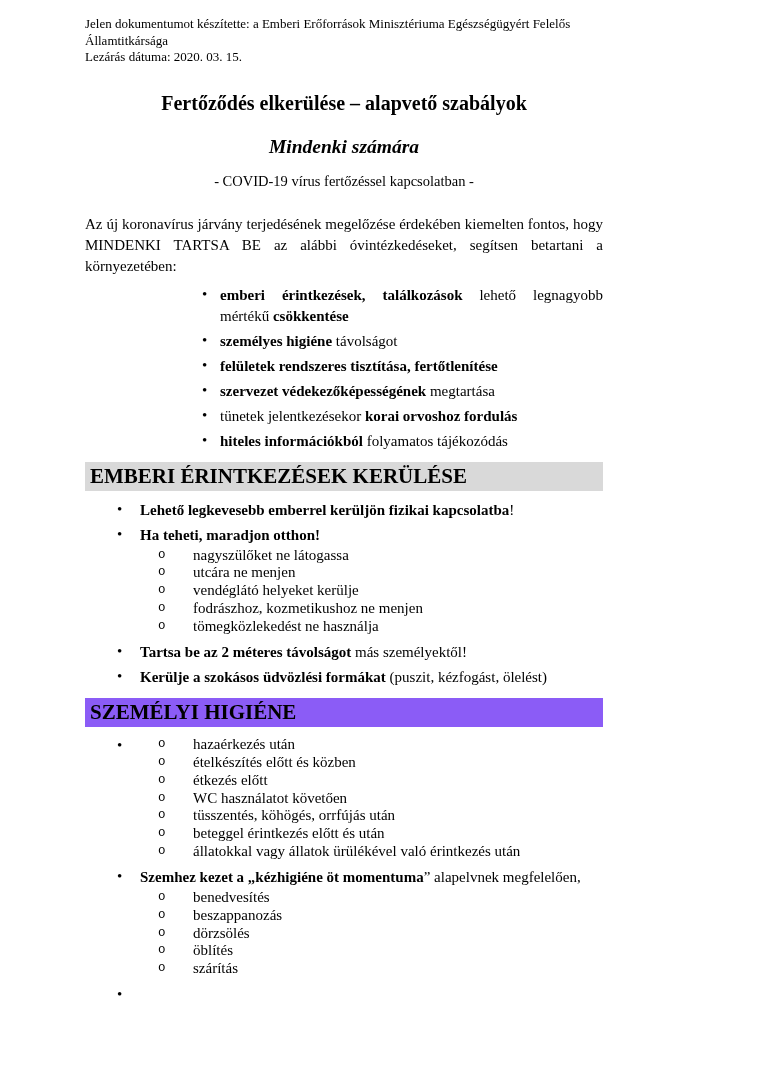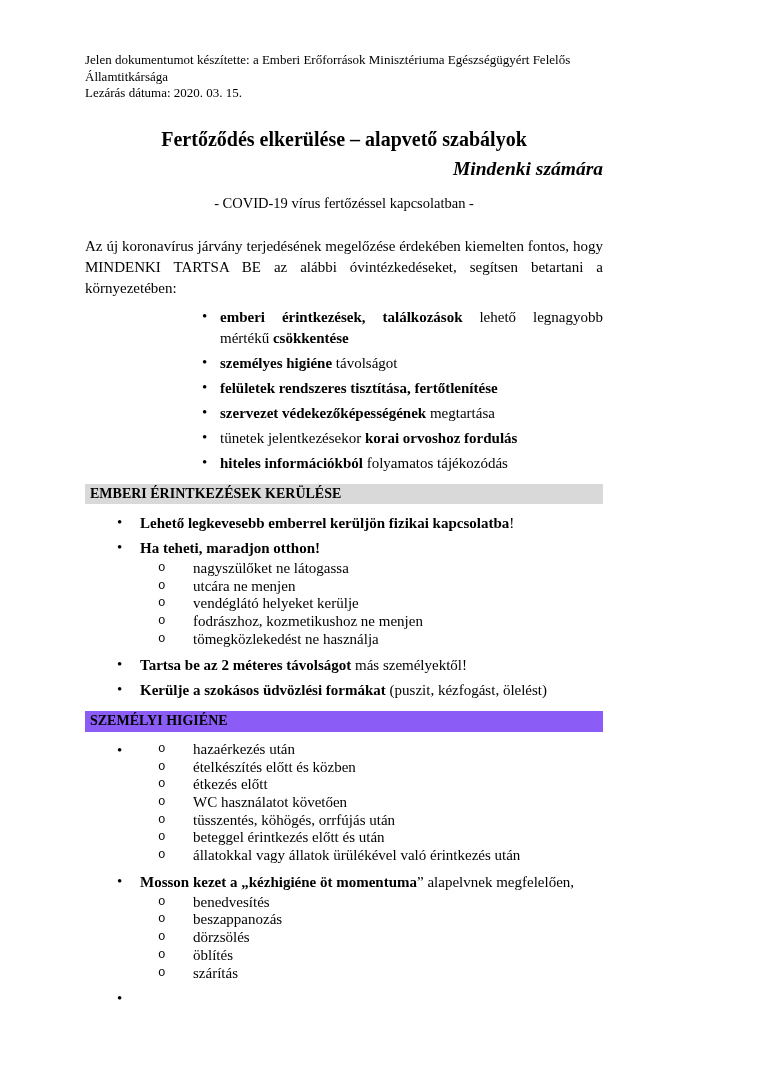--- a/index.html
+++ b/index.html
@@ -5,39 +5,39 @@
   * { margin:0; padding:0; box-sizing:border-box; }
   html,body { background:#ffffff; }
   body {
     font-family:"Liberation Serif","DejaVu Serif",serif;
     color:#000;
     width:768px;
   }
   .page {
     width:688px; min-height:1086px;
     background:#fff;
-    padding:52px 85px 40px 85px;
+    padding:16px 85px 40px 85px;
     position:relative;
   }
   .doc-header { font-size:13px; line-height:1.28; }
   .title { text-align:center; font-size:20px; font-weight:bold; margin-top:24px; line-height:1.3; }
-  .subtitle { text-align:right; font-size:19.5px; font-weight:bold; font-style:italic; margin-top:4px; line-height:1.3; }
+  .subtitle { text-align:center; font-size:19.5px; font-weight:bold; font-style:italic; margin-top:18px; line-height:1.3; }
   .tagline { text-align:center; font-size:14.5px; margin-top:12px; line-height:1.4; }
   .intro { margin-top:22px; font-size:15px; line-height:1.4; text-align:justify; }
   ul { list-style:none; }
   .b { font-weight:bold; }
   .overview-list { margin-top:8px; font-size:15px; }
   .ov-item {
     position:relative; margin:0 0 4px 115px; padding-left:20px;
     line-height:1.4; text-align:justify;
   }
   .ov-item > .marker { position:absolute; left:2px; top:-1px; }
   .section-bar {
     margin-top:10px; margin-bottom:9px;
-    font-size:14px; font-weight:bold;
+    font-size:21px; font-weight:bold;
     padding:1px 6px 2px 5px;
     line-height:1.25;
   }
   .section-list { font-size:15px; }
   .sec-item {
     position:relative; margin:0 0 4px 30px; padding-left:25px;
     line-height:1.4;
   }
   .sec-item > .marker { position:absolute; left:2px; top:-1px; }
   .sub-list { margin-top:1px; margin-bottom:7px; }
@@ -93,21 +93,21 @@
       <ul class="section-list">
         <li class="sec-item"><span class="marker">•</span><ul class="sub-list">
             <li class="sub-item"><span class="marker">o</span><span class="content">hazaérkezés után</span></li>
             <li class="sub-item"><span class="marker">o</span><span class="content">ételkészítés előtt és közben</span></li>
             <li class="sub-item"><span class="marker">o</span><span class="content">étkezés előtt</span></li>
             <li class="sub-item"><span class="marker">o</span><span class="content">WC használatot követően</span></li>
             <li class="sub-item"><span class="marker">o</span><span class="content">tüsszentés, köhögés, orrfújás után</span></li>
             <li class="sub-item"><span class="marker">o</span><span class="content">beteggel érintkezés előtt és után</span></li>
             <li class="sub-item"><span class="marker">o</span><span class="content">állatokkal vagy állatok ürülékével való érintkezés után</span></li>
           </ul></li>
-        <li class="sec-item"><span class="marker">•</span><span class="content"><span class="b">Mosson kezet a „kézhigiéne öt momentuma</span><span class="r">” alapelvnek megfelelően,</span></span><ul class="sub-list">
+        <li class="sec-item"><span class="marker">•</span><span class="content"><span class="b">Szemhez kezet a „kézhigiéne öt momentuma</span><span class="r">” alapelvnek megfelelően,</span></span><ul class="sub-list">
             <li class="sub-item"><span class="marker">o</span><span class="content">benedvesítés</span></li>
             <li class="sub-item"><span class="marker">o</span><span class="content">beszappanozás</span></li>
             <li class="sub-item"><span class="marker">o</span><span class="content">dörzsölés</span></li>
             <li class="sub-item"><span class="marker">o</span><span class="content">öblítés</span></li>
             <li class="sub-item"><span class="marker">o</span><span class="content">szárítás</span></li>
           </ul></li>
         <li class="sec-item"><span class="marker">•</span></li>
       </ul>
     </div>
 </div>

